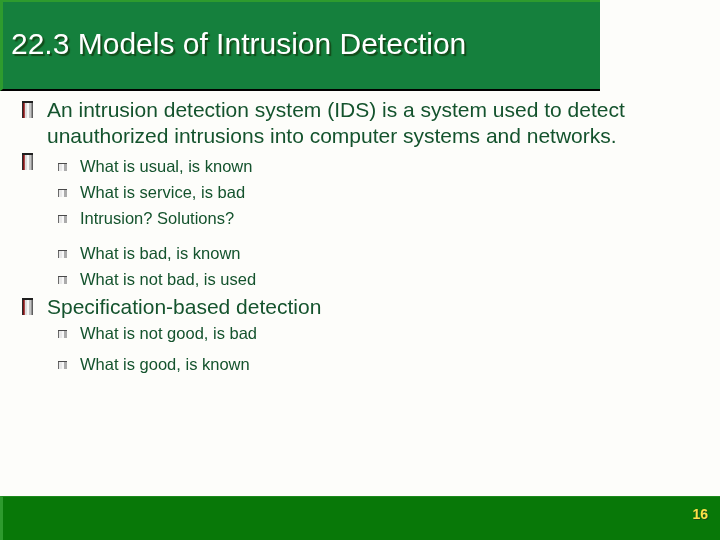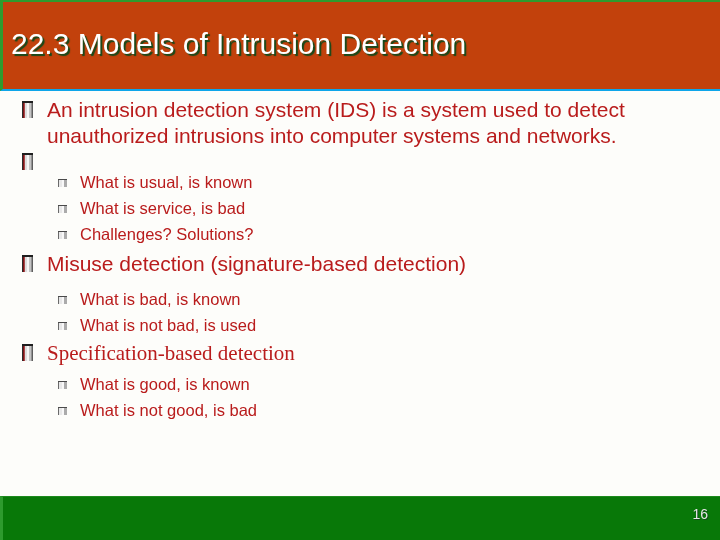--- a/index.html
+++ b/index.html
@@ -3,43 +3,43 @@
 <meta charset="utf-8">
 <style>
   html,body { margin:0; padding:0; background:#888; }
   .slide {
     position:relative; width:720px; height:540px;
     background:#fdfdfa; overflow:hidden;
     font-family:"Liberation Sans", sans-serif;
   }
   
   .header {
-    position:absolute; top:0; left:0; width:720px; height:91px;
-    background:#c2410c;
+    position:absolute; top:0; left:0; width:600px; height:91px;
+    background:#15803d;
     border-top:2px solid #2e9b2e;
     border-left:3px solid #2e9b2e;
-    border-bottom:2px solid #0ea5e9;
+    border-bottom:2px solid #000000;
     box-sizing:border-box;
   }
   .title {
     position:absolute; left:8px; top:24px;
     font-size:30px; line-height:36px; color:#ffffff;
     text-shadow:2px 2px 1px #14491a;
     white-space:nowrap;
   }
   
-  .content { position:absolute; top:92px; left:0; right:0; padding-top:5px; color:#b91c1c; }
+  .content { position:absolute; top:92px; left:0; right:0; padding-top:5px; color:#14532d; }
   .item { position:relative; }
   .l1 { font-size:21px; line-height:26px; padding-left:47px; max-width:620px; }
   .l2 { font-size:16.5px; line-height:26px; padding-left:80px; max-width:620px; }
   .l2.small { font-size:16px; line-height:22px; max-width:590px; }
-  .mt8 { margin-top:20px; }
+  .mt8 { margin-top:4px; }
   .mt4 { margin-top:4px; }
   .mt9 { margin-top:9px; }
-  .mt2 { margin-top:2px;font-family:Liberation Serif, serif; }
+  .mt2 { margin-top:2px; }
   .mt5 { margin-top:5px; }
   
   .b1 {
     position:absolute; left:22px; top:4px; width:11px; height:17px;
     background:linear-gradient(90deg,
       #2b2b2b 0 5%, #7d1418 5% 18%, #a84848 18% 30%,
       #dddddd 30% 45%, #f7f7f7 45% 60%, #c4c4c4 60% 78%,
       #939393 78% 92%, #5e5e5e 92% 100%);
     border-top:2px solid #1f1f1f;
     box-sizing:border-box;
@@ -56,21 +56,21 @@
   .footer {
     position:absolute; left:0; bottom:0; width:720px; height:44px;
     background:#087808;
     border-left:3px solid #2e9b2e;
     border-top:1px solid #1d8a1d;
     box-sizing:border-box;
     z-index:5;
   }
   .page-number {
     position:absolute; right:12px; top:9px;
-    color:#e5e5e5; font-size:14px; font-weight:normal;
+    color:#fde047; font-size:14px; font-weight:bold;
     text-shadow:1px 1px 0 #14491a;
   }
 </style>
 </head>
 <body>
 
 <div class="slide">
 
   <div class="header">
     <div class="title">22.3 Models of Intrusion Detection</div>
@@ -92,52 +92,48 @@
       <span>What is usual, is known</span>
     </div>
 
     <div class="item l2">
       <span class="b2"></span>
       <span>What is service, is bad</span>
     </div>
 
     <div class="item l2">
       <span class="b2"></span>
-      <span>Challenges? Solutions?</span>
+      <span>Intrusion? Solutions?</span>
     </div>
 
-    <div class="item l1 mt4">
-      <span class="b1"></span>
-      <span>Misuse detection (signature-based detection)</span>
-    </div>
 
     <div class="item l2 mt9">
       <span class="b2"></span>
       <span>What is bad, is known</span>
     </div>
 
     <div class="item l2">
       <span class="b2"></span>
       <span>What is not bad, is used</span>
     </div>
 
 
     <div class="item l1 mt2">
       <span class="b1"></span>
       <span>Specification-based detection</span>
     </div>
 
+    <div class="item l2">
+      <span class="b2"></span>
+      <span>What is not good, is bad</span>
+    </div>
+
     <div class="item l2 mt5">
       <span class="b2"></span>
       <span>What is good, is known</span>
-    </div>
-
-    <div class="item l2">
-      <span class="b2"></span>
-      <span>What is not good, is bad</span>
     </div>
 
   </div>
 
   <div class="footer">
     <span class="page-number">16</span>
   </div>
 
 </div>
 

